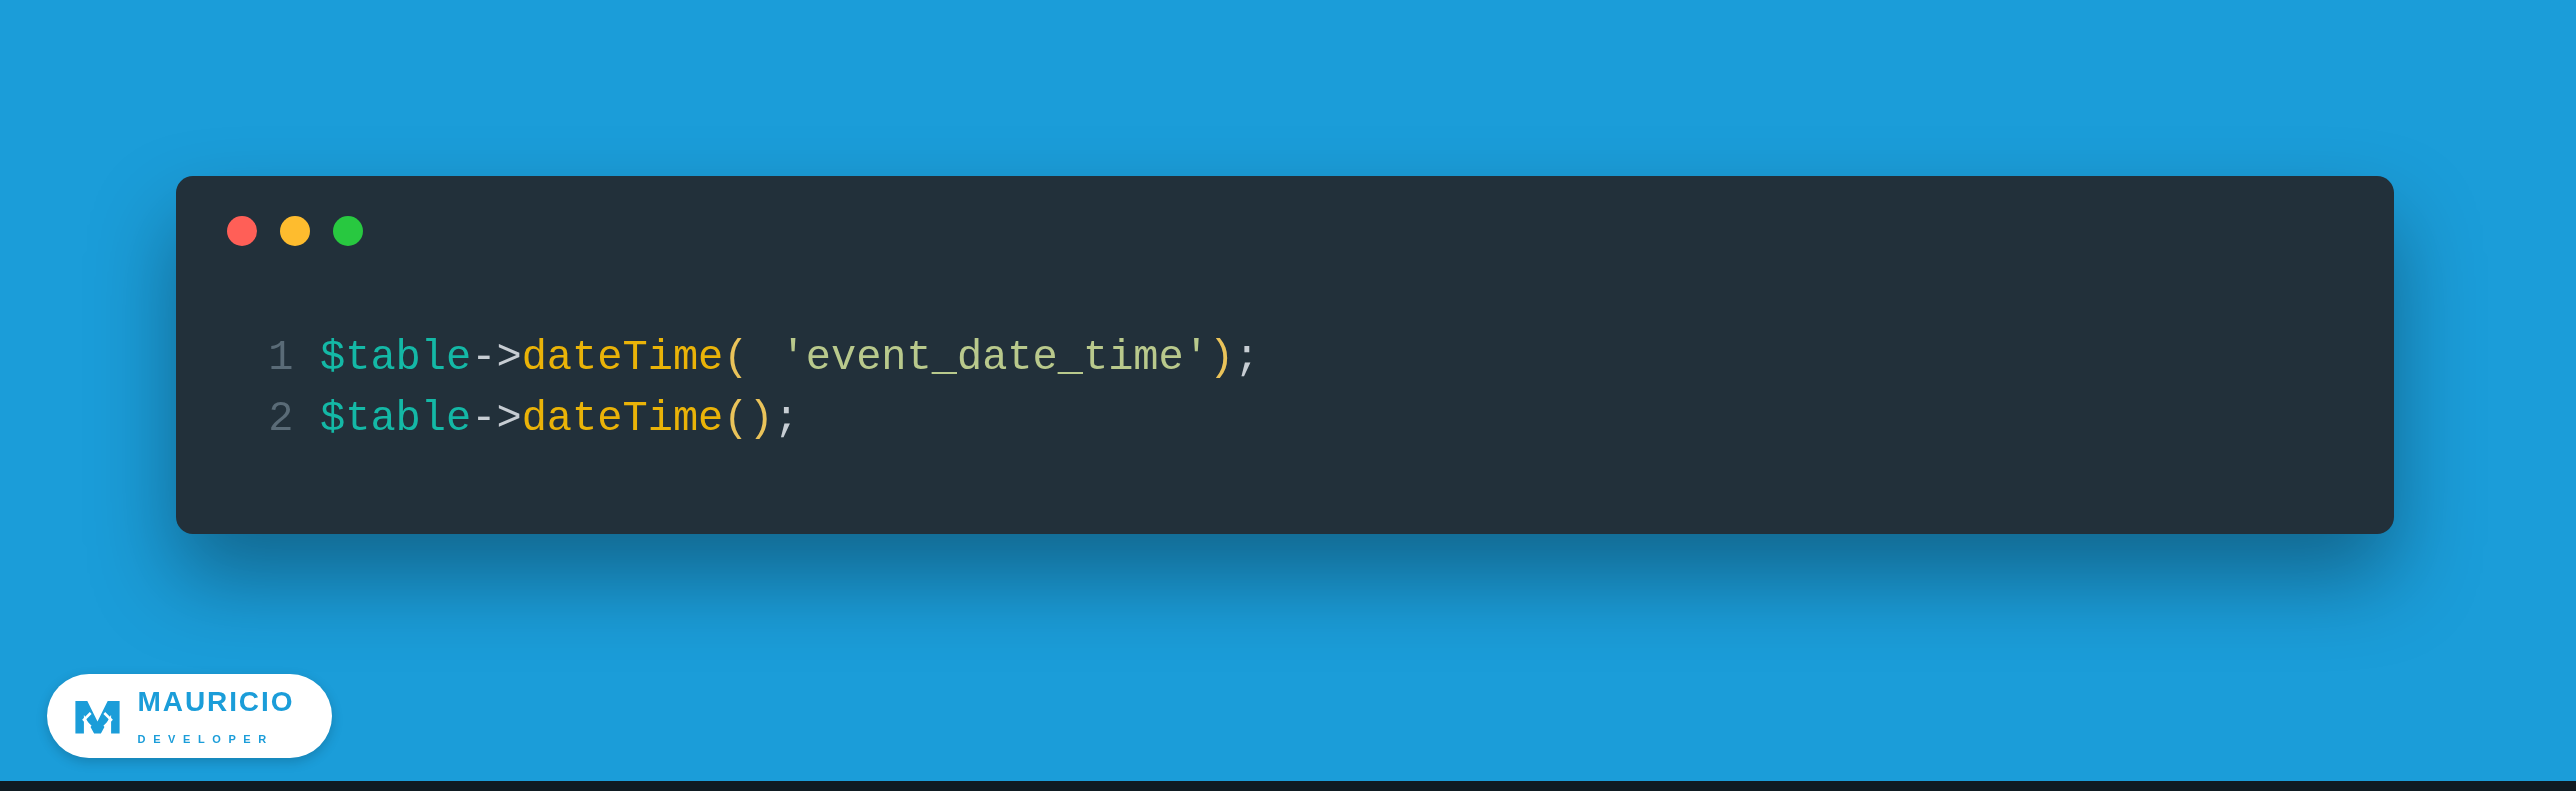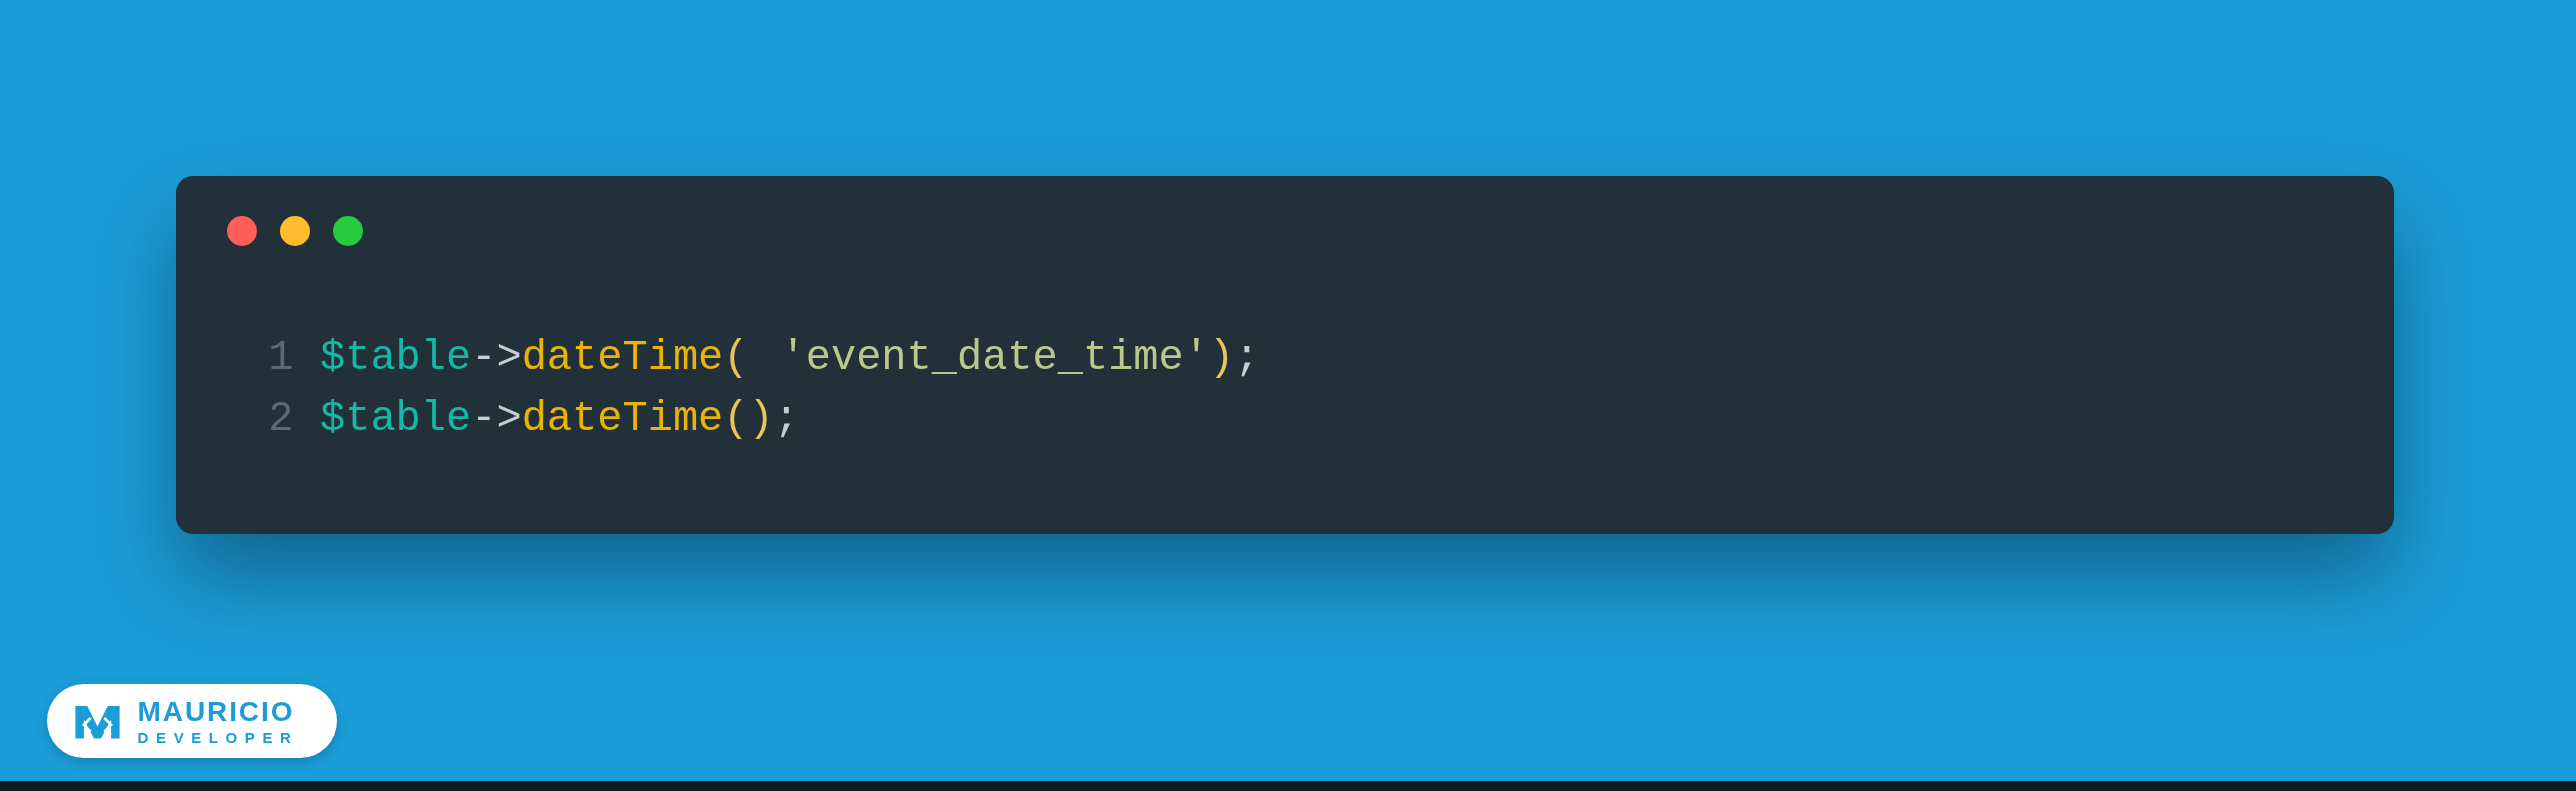--- a/index.html
+++ b/index.html
@@ -87,25 +87,25 @@
     line-height: 1;
     font-family: "Arial Black", Arial, sans-serif;
   }
   .logo-main {
     font-size: 28px;
     font-weight: 900;
     color: #1B9DD9;
     letter-spacing: 1.9px;
   }
   .logo-sub {
-    font-size: 15px;
+    font-size: 11px;
     font-weight: 700;
     color: #1B9DD9;
     letter-spacing: 7.6px;
-    margin-top: 4px;
+    margin-top: 18px;
   }
 
   .bottom-bar {
     position: absolute;
     left: 0; right: 0; bottom: 0;
     height: 11.4px;
     background: #0F1B22;
   }
 </style>
 </head>

